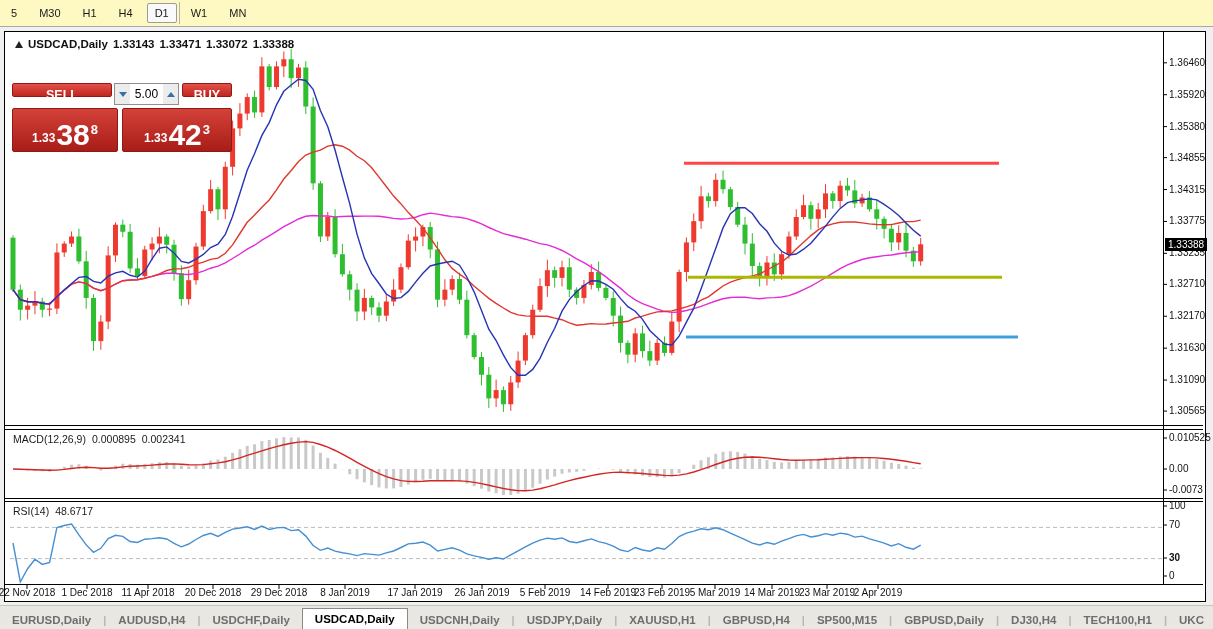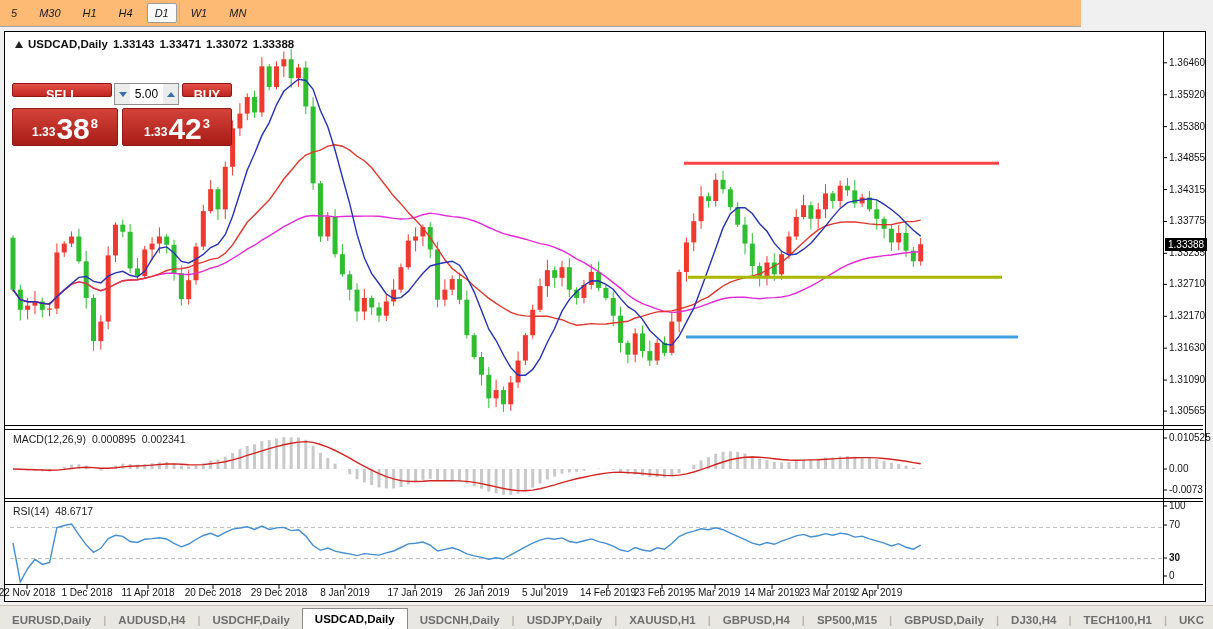--- a/index.html
+++ b/index.html
@@ -1,20 +1,20 @@
 <!DOCTYPE html>
 <html><head>
 <meta charset="utf-8">
 <style>
   html,body{margin:0;padding:0;background:#f0f0f0;}
   #root{position:relative;width:1213px;height:629px;background:#f0f0f0;overflow:hidden;
         font-family:"Liberation Sans","DejaVu Sans",sans-serif;-webkit-font-smoothing:none;}
   .abs{position:absolute;}
   
-  #toolbar{left:0;top:0;width:1081px;height:26px;background:#fdba74;border-bottom:1px solid #a8a8a8;font-style:italic;}
+  #toolbar{left:0;top:0;width:1213px;height:26px;background:#fef9c3;border-bottom:1px solid #a8a8a8;}
   .tf-btn{display:inline-block;height:18px;line-height:18px;margin:3px 3px 0 3px;padding:0 7px;
           font-size:11px;color:#1a1a1a;border:1px solid transparent;border-radius:2px;cursor:default;}
   .tf-btn.active{background:#fafafa;border:1px solid #9c9c9c;}
   #tb-sep{left:179px;top:2px;width:1px;height:22px;background:#b4b4b4;}
   
   #chartwin{left:4px;top:31px;width:1200px;height:569px;background:#ffffff;border:1px solid #000;}
   .panelline{position:absolute;left:0;width:1198px;height:1px;background:#000;}
   #vaxisline{position:absolute;left:1158px;top:0;width:1px;height:552px;background:#000;}
   #chart-svg{position:absolute;left:0;top:0;}
   
@@ -32,21 +32,21 @@
   
   #trade{left:7px;top:51px;width:220px;}
   .tbtn{position:absolute;height:14px;color:#fff;font-size:12.5px;font-weight:700;text-align:center;
         line-height:22px;background:linear-gradient(#e25048,#bf2720);border:1px solid #951711;border-radius:2px;box-sizing:border-box;}
   #spinner{position:absolute;left:102px;top:0;width:65px;height:22px;background:#fff;border:1px solid #8f8f8f;
            box-sizing:border-box;display:flex;}
   .spin-btn{width:15px;height:100%;background:#ececec;display:flex;align-items:center;justify-content:center;cursor:default;}
   .spin-tri-dn{width:0;height:0;border-left:4px solid transparent;border-right:4px solid transparent;border-top:5px solid #3a6ea5;}
   .spin-tri-up{width:0;height:0;border-left:4px solid transparent;border-right:4px solid transparent;border-bottom:5px solid #3a6ea5;}
   #lotval{flex:1;font-size:12px;color:#000;text-align:center;line-height:20px;}
-  .pricebox{position:absolute;top:25px;height:38px;background:linear-gradient(#d4423a,#a81d17);
+  .pricebox{position:absolute;top:25px;height:44px;background:linear-gradient(#d4423a,#a81d17);
             border:1px solid #8d1a16;border-radius:2px;box-sizing:border-box;color:#fff;
             display:flex;align-items:flex-end;justify-content:center;padding-bottom:3px;}
   .pb-small{font-size:12px;font-weight:700;margin:0 1px 3px 0;}
   .pb-big{font-size:30px;font-weight:700;line-height:26px;}
   .pb-sup{font-size:13px;font-weight:700;position:relative;top:-11px;margin-left:1px;}
   
   #tabbar{left:0;top:605px;width:1213px;height:24px;background:#e9e7e2;border-top:1px solid #c7c4be;
           display:flex;align-items:flex-end;font-weight:bold;}
   .ctab{height:20px;line-height:20px;padding:0 12px;font-size:11.5px;color:#6e6e6e;white-space:nowrap;cursor:default;}
   .ctab.active{background:#fff;border:1px solid #8a8a8a;border-bottom:none;color:#000;height:21px;}
@@ -566,21 +566,21 @@
     <div id="bidtag" style="top: 205.8px;">1.33388</div>
     <div id="datelabels">
         <div class="datelabel" style="left: 22px;">22 Nov 2018</div>
         <div class="datelabel" style="left: 82px;">1 Dec 2018</div>
         <div class="datelabel" style="left: 143px;">11 Apr 2018</div>
         <div class="datelabel" style="left: 208px;">20 Dec 2018</div>
         <div class="datelabel" style="left: 274px;">29 Dec 2018</div>
         <div class="datelabel" style="left: 340px;">8 Jan 2019</div>
         <div class="datelabel" style="left: 410px;">17 Jan 2019</div>
         <div class="datelabel" style="left: 477px;">26 Jan 2019</div>
-        <div class="datelabel" style="left: 540px;">5 Jul 2019</div>
+        <div class="datelabel" style="left: 540px;">5 Feb 2019</div>
         <div class="datelabel" style="left: 603px;">14 Feb 2019</div>
         <div class="datelabel" style="left: 657px;">23 Feb 2019</div>
         <div class="datelabel" style="left: 710px;">5 Mar 2019</div>
         <div class="datelabel" style="left: 767px;">14 Mar 2019</div>
         <div class="datelabel" style="left: 822px;">23 Mar 2019</div>
         <div class="datelabel" style="left: 873px;">2 Apr 2019</div>
       </div>
   </div>
 
   <div id="tabbar" class="abs">

